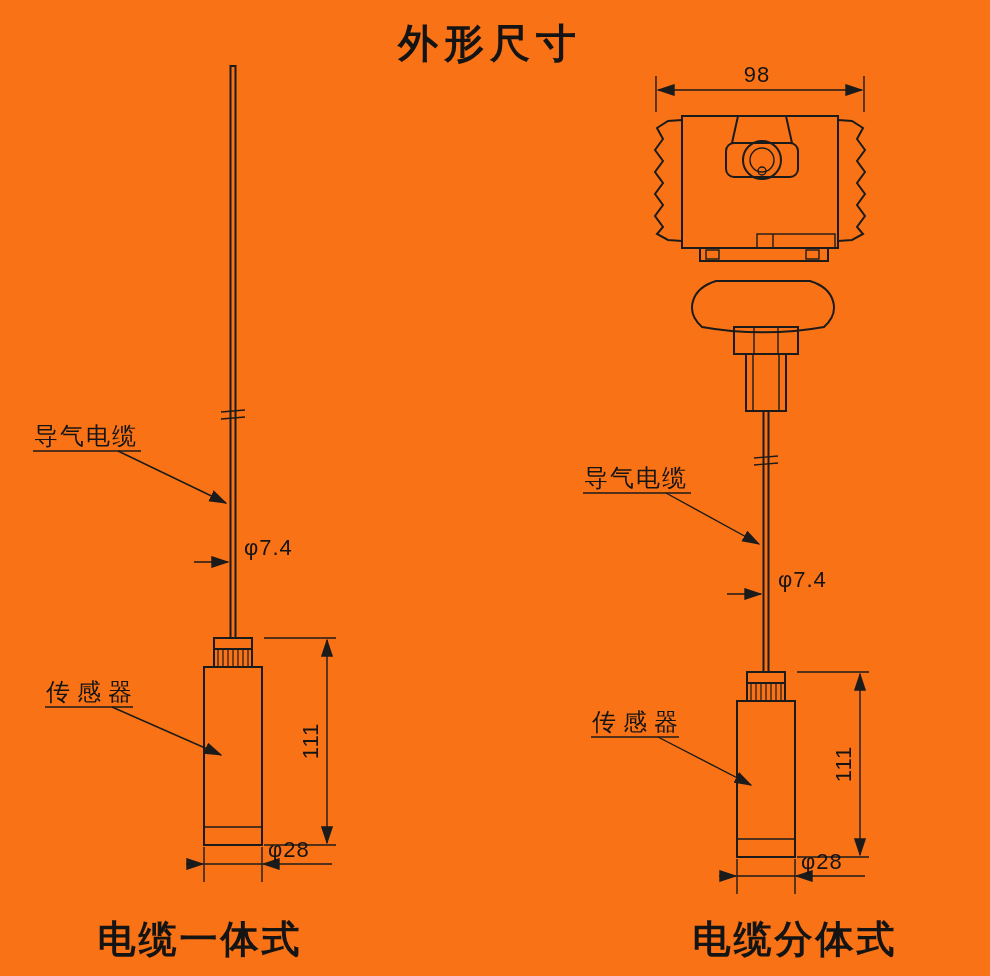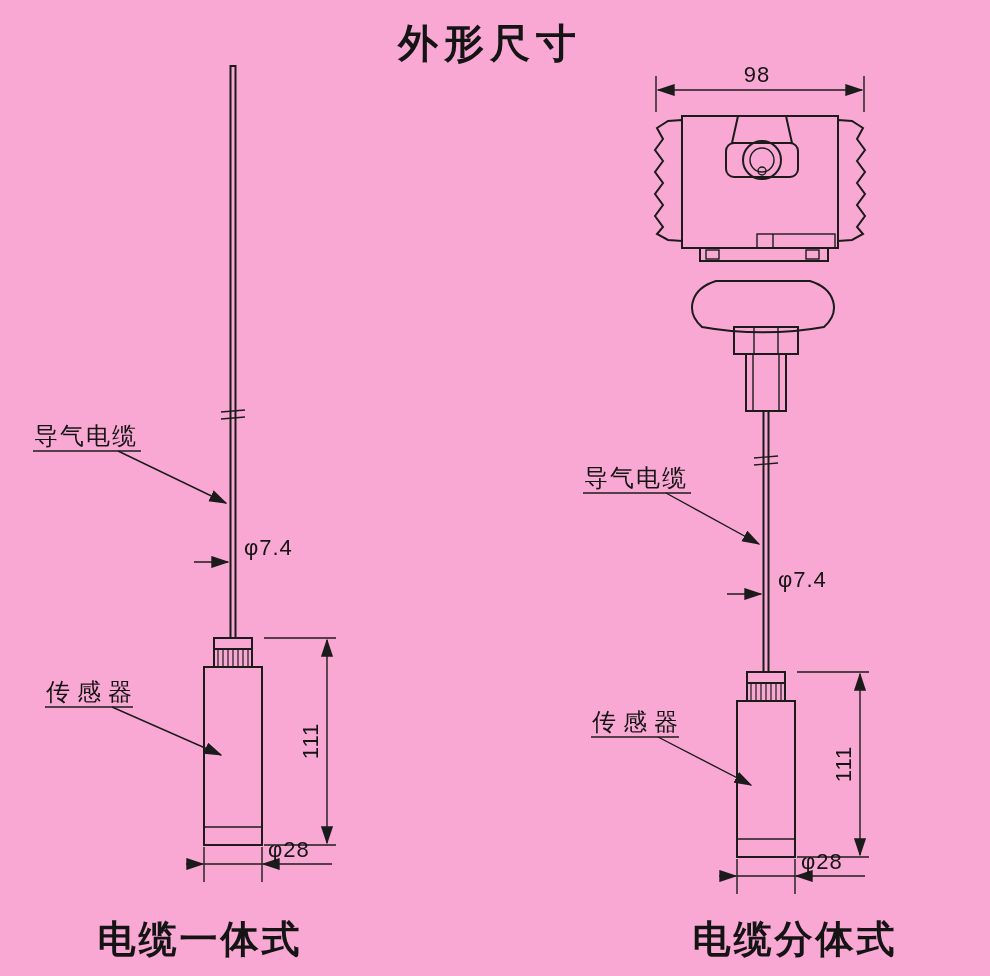--- a/index.html
+++ b/index.html
@@ -1,20 +1,20 @@
 <!DOCTYPE html>
 <html><head>
 <meta charset="utf-8">
 <style>
   html,body{margin:0;padding:0;}
   body{background:#e9e9e9;}
   .canvas{
     position:relative;
     width:990px;height:976px;
-    background:#f9a8d4;
+    background:#f97316;
     font-family:"Liberation Sans", sans-serif;
     overflow:hidden;
   }
   svg{position:absolute;left:0;top:0;}
   svg text{
     font-family:"Liberation Sans", sans-serif;
     fill:#141414;
   }
   .t-title{font-size:40px;font-weight:bold;letter-spacing:6px;}
   .t-caption{font-size:38px;font-weight:bold;letter-spacing:3px;}

